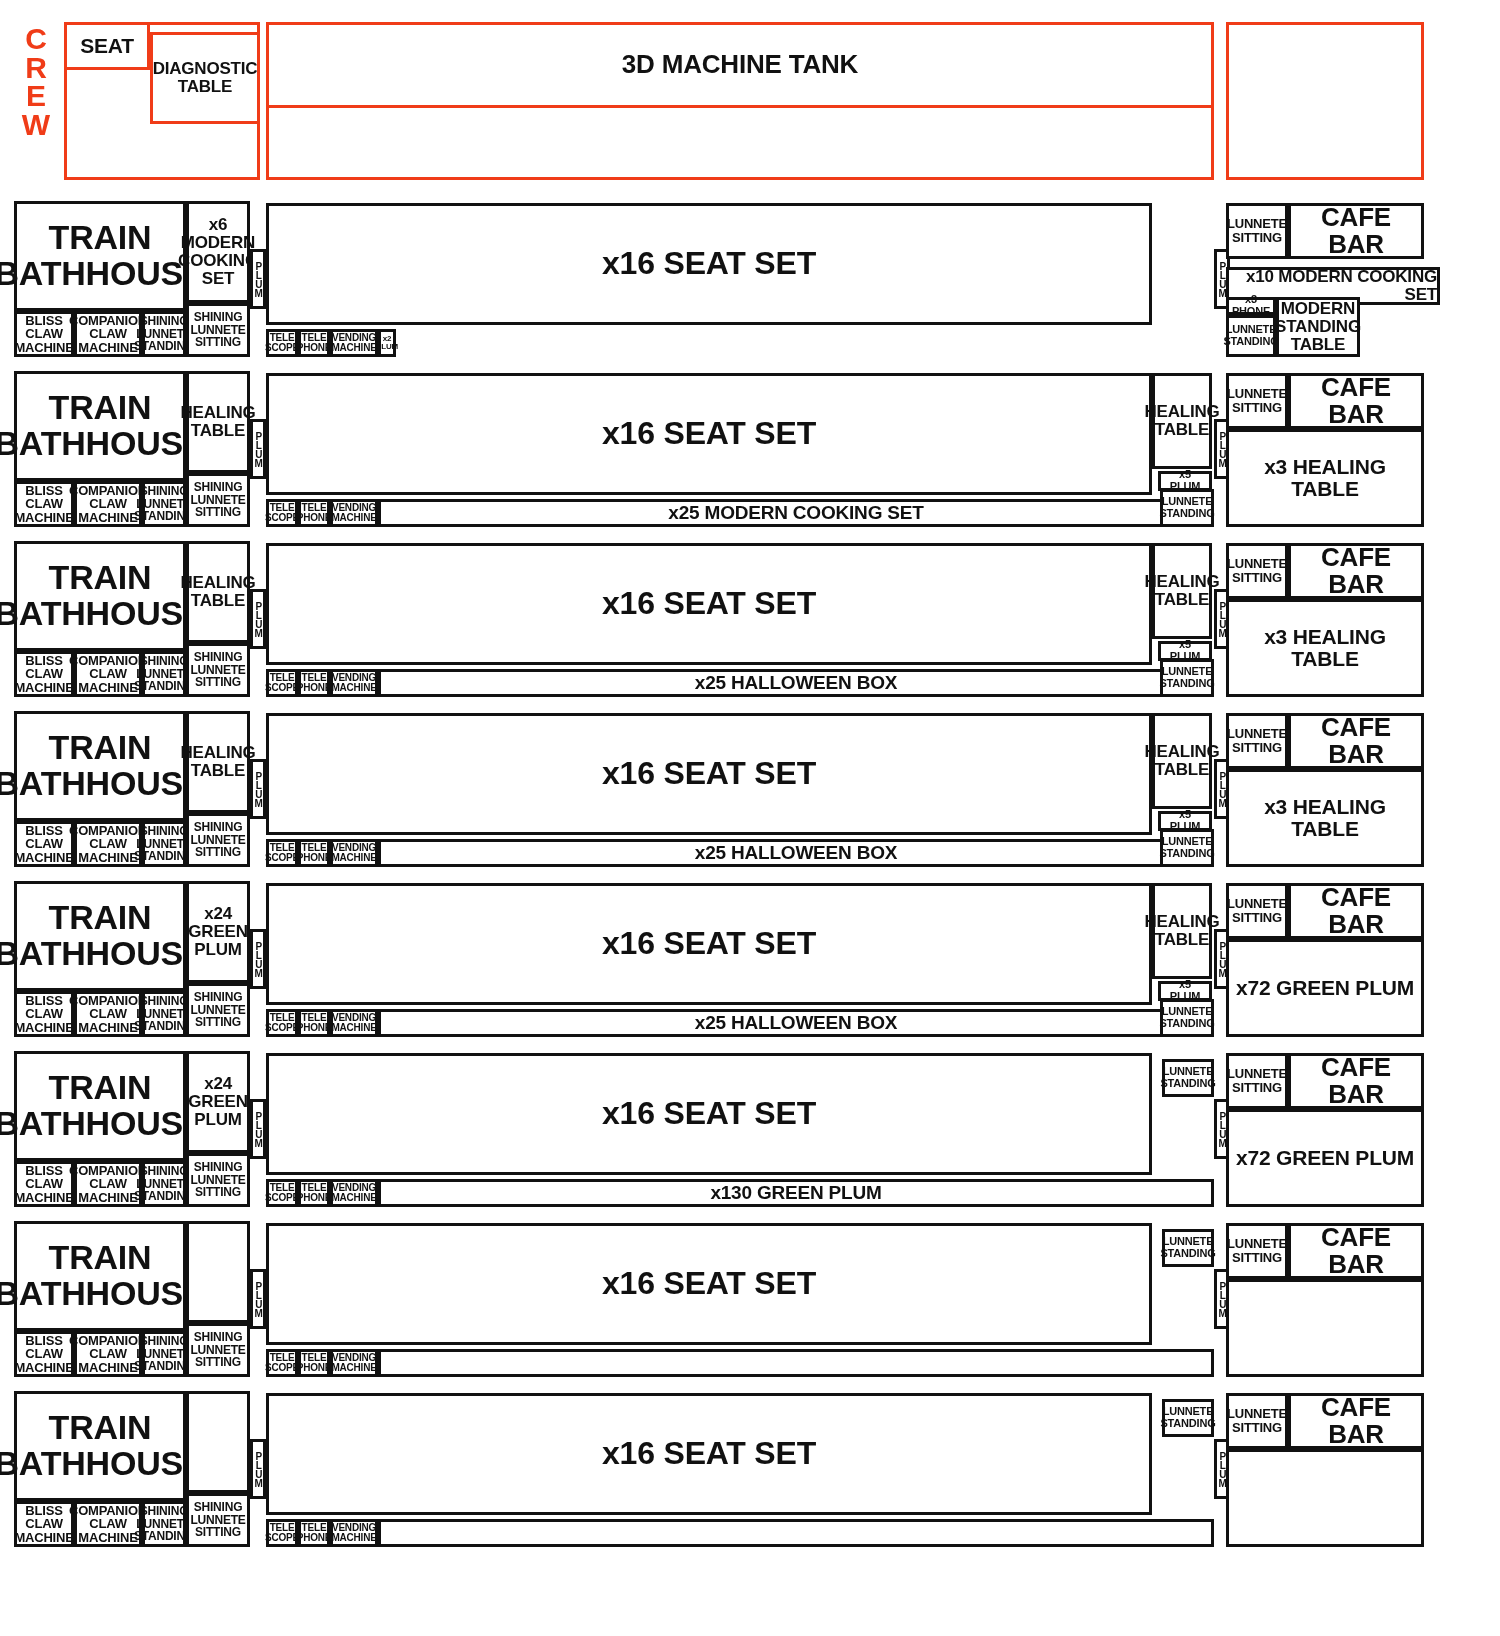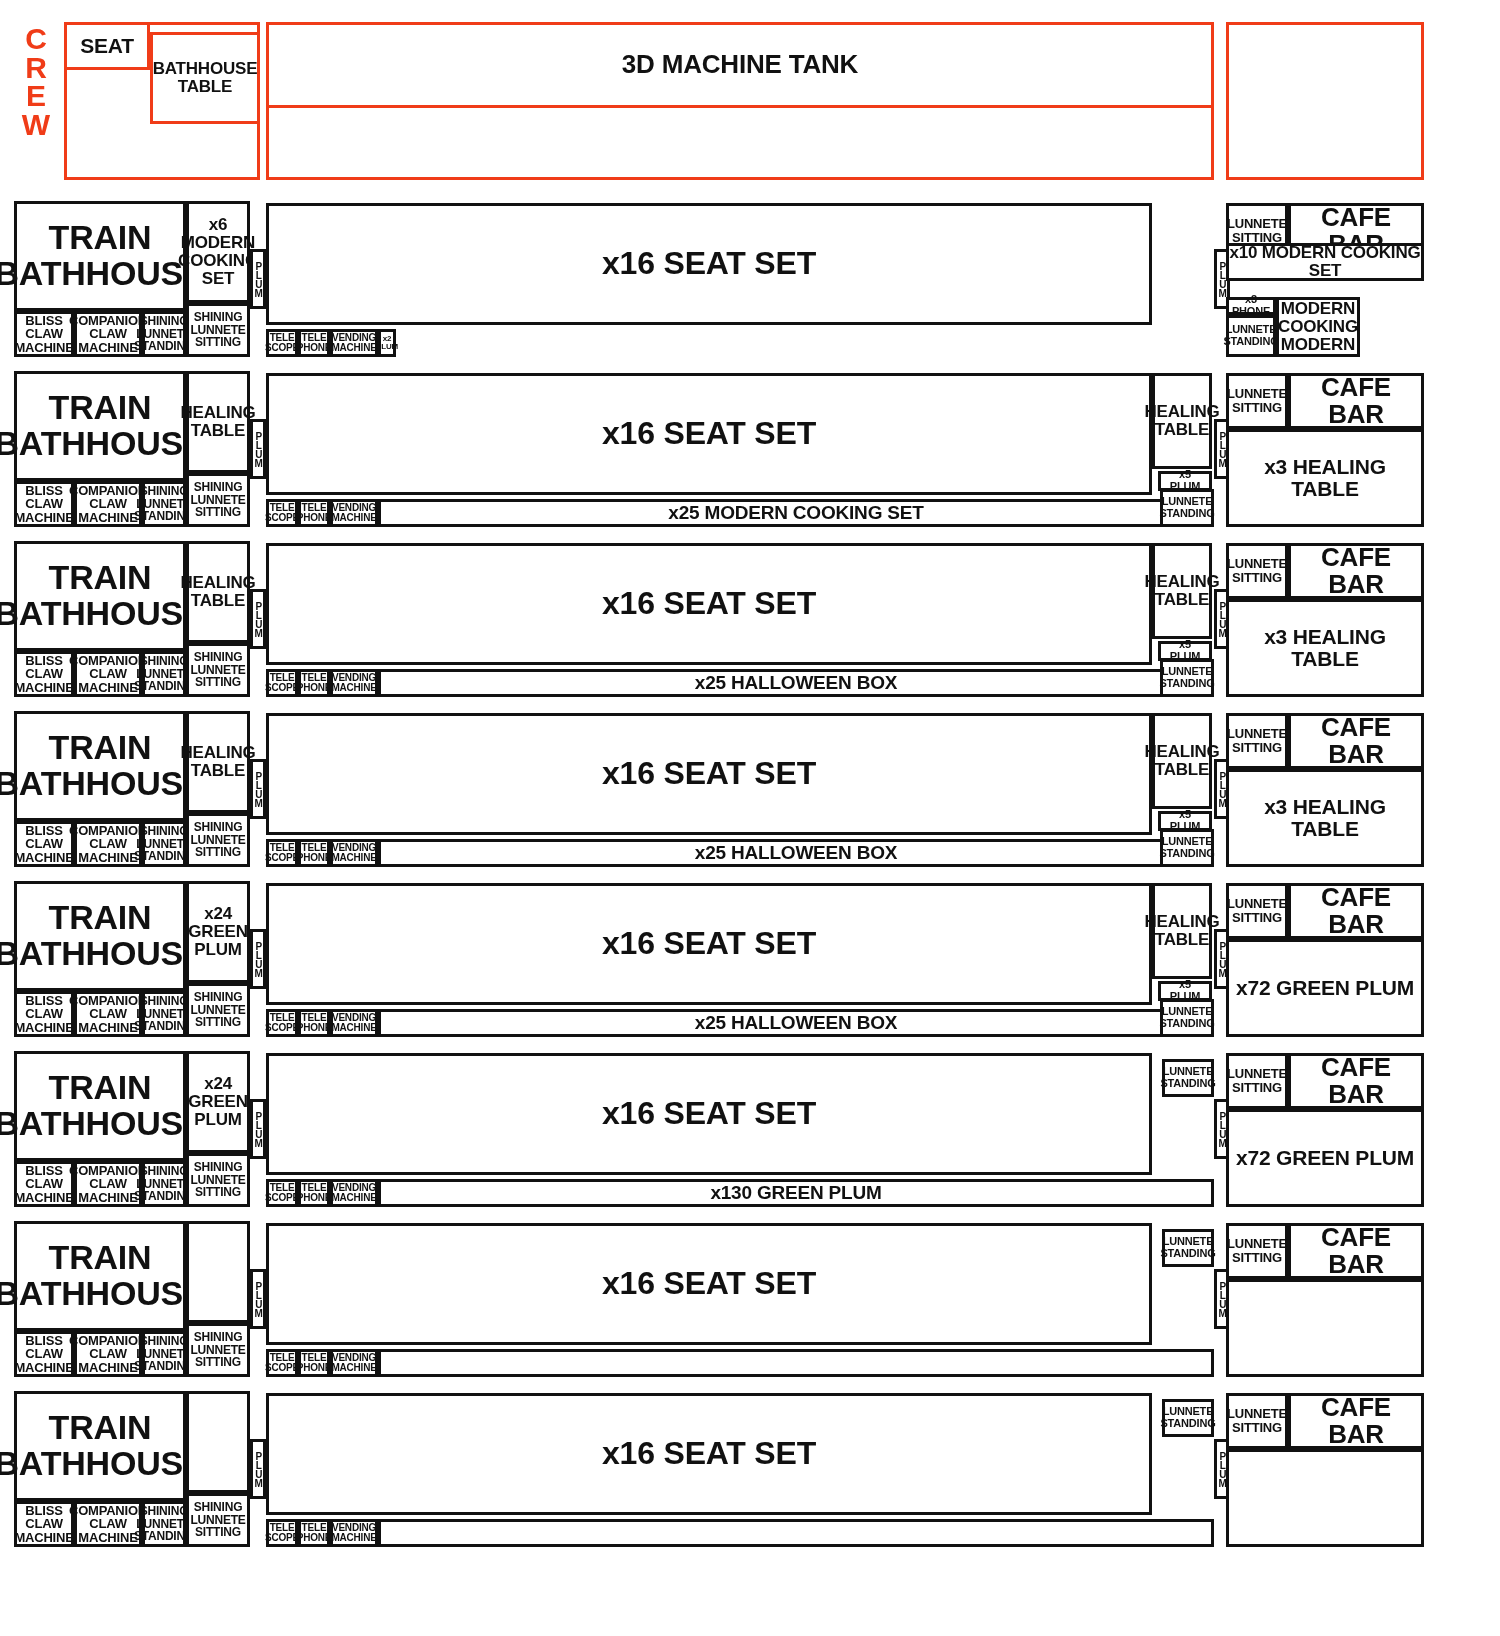--- a/index.html
+++ b/index.html
@@ -66,21 +66,21 @@
     <div>W</div>
   </div>
 
   <div class="box red" style="left:64px; top:22px; width:196px; height:158px;"></div>
 
   <div class="box red t21" style="left:64px; top:22px; width:86px; height:48px;">
     <span>SEAT</span>
   </div>
 
   <div class="box red t17 pad2" style="left:150px; top:32px; width:110px; height:92px;">
-    <span>BATHHOUSE TABLE</span>
+    <span>DIAGNOSTIC TABLE</span>
   </div>
 
   <div class="box red" style="left:266px; top:22px; width:948px; height:158px;"></div>
   <div class="box red t26" style="left:266px; top:22px; width:948px; height:86px;">
     <span>3D MACHINE TANK</span>
   </div>
 
   <div class="box red" style="left:1226px; top:22px; width:198px; height:158px;"></div>
 </div>
 
@@ -124,31 +124,31 @@
       </div>
       <div class="box t10 vert" style="left:1214px; top:48px; width:16px; height:60px;">
         <span>PLUM</span>
       </div>
       <div class="box t13 pad2" style="left:1226px; top:2px; width:62px; height:56px;">
         <span>LUNNETE SITTING</span>
       </div>
       <div class="box t26" style="left:1288px; top:2px; width:136px; height:56px;">
         <span>CAFE BAR</span>
       </div>
-      <div class="box t17" style="left:1226px; top:42px; width:198px; height:38px;">
+      <div class="box t17" style="left:1226px; top:66px; width:214px; height:38px;text-align:right;">
         <span>x10 MODERN COOKING SET</span>
       </div>
       <div class="box t11" style="left:1226px; top:96px; width:50px; height:18px;">
         <span>x3 PHONE</span>
       </div>
       <div class="box t11 pad2" style="left:1226px; top:114px; width:50px; height:42px;">
         <span>LUNNETE STANDING</span>
       </div>
       <div class="box t17 pad2" style="left:1276px; top:96px; width:84px; height:60px;">
-        <span>MODERN COOKING MODERN</span>
+        <span>MODERN STANDING TABLE</span>
       </div>
     </div>
     <div class="row-wrap" style="top: 371px; height: 160px;">
       <div class="box t34 pad2" style="left:14px; top:0px; width:172px; height:110px;">
         <span>TRAIN BATHHOUSE</span>
       </div>
       <div class="box t13 pad2" style="left:14px; top:110px; width:60px; height:46px;">
         <span>BLISS CLAW MACHINE</span>
       </div>
       <div class="box t13 pad2" style="left:74px; top:110px; width:68px; height:46px;">

